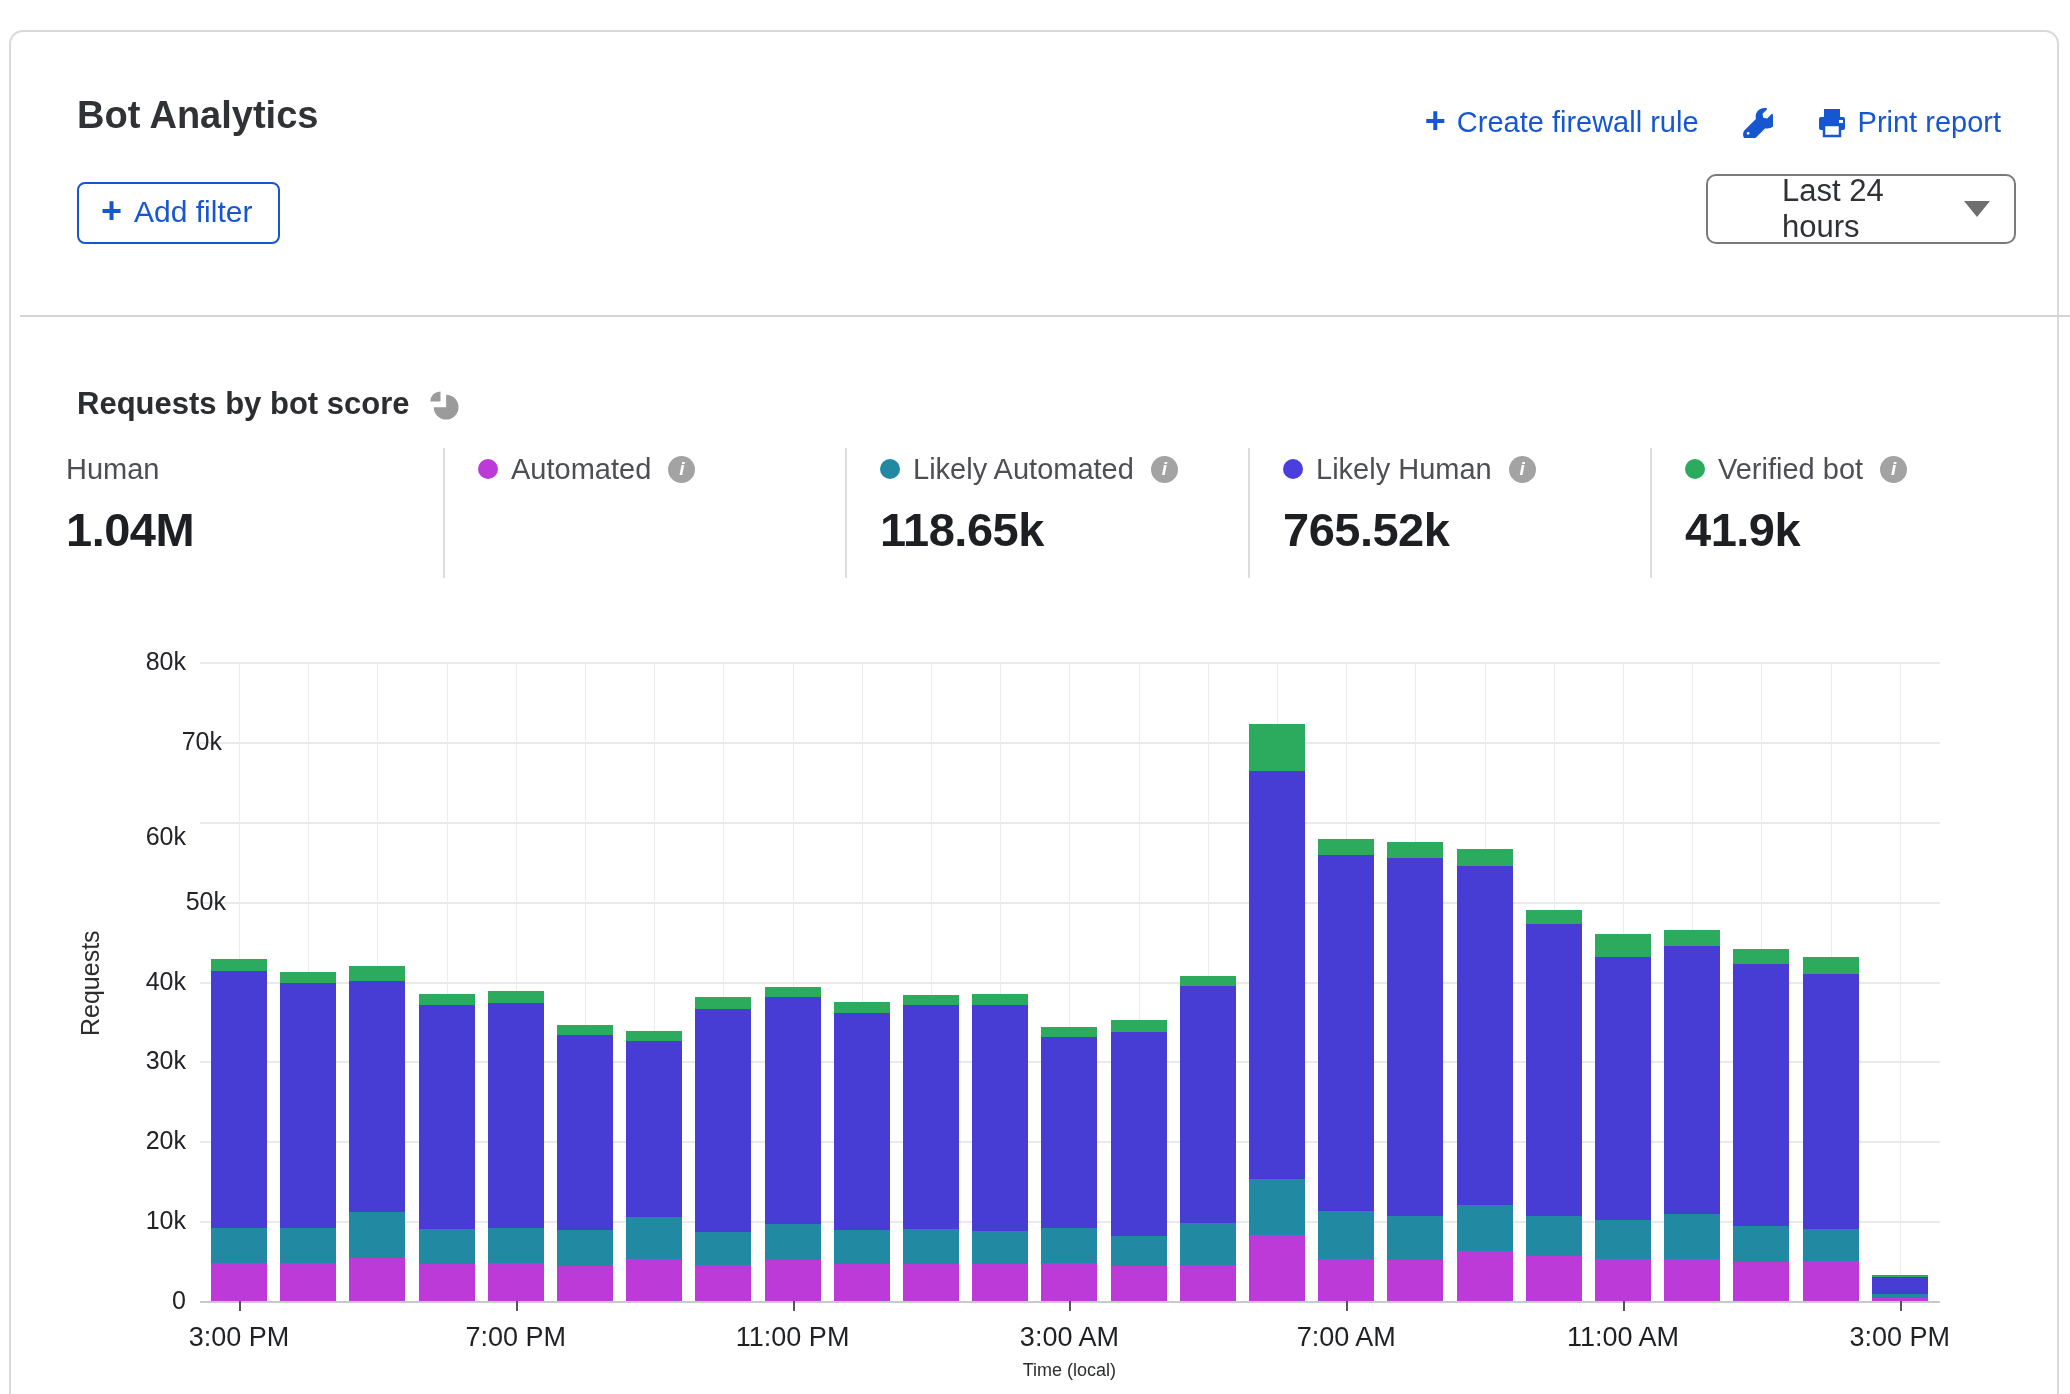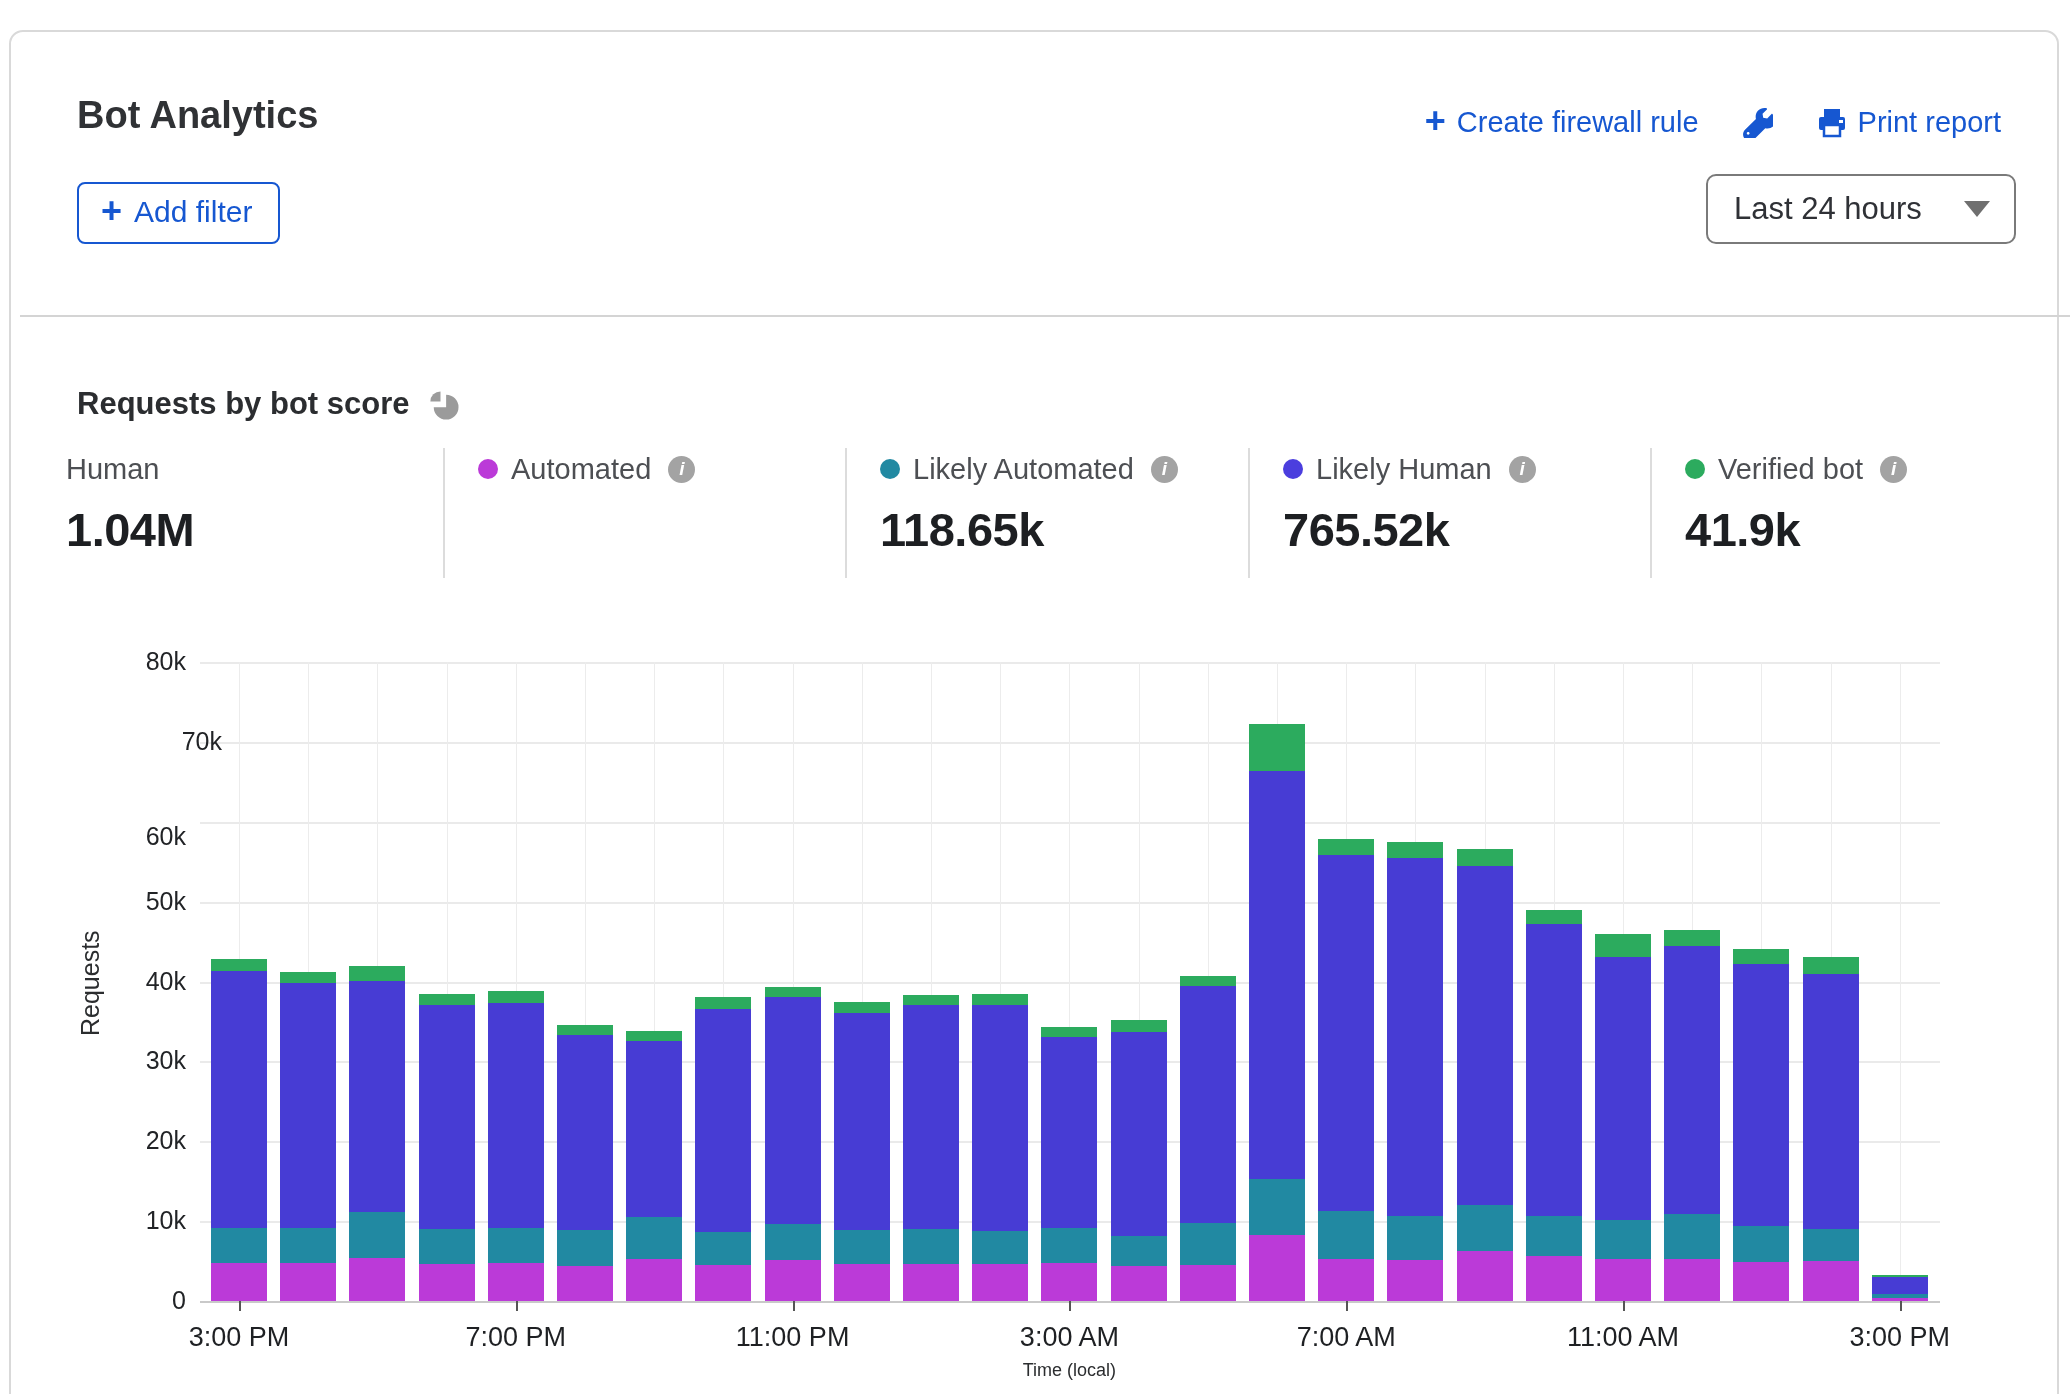--- a/index.html
+++ b/index.html
@@ -9,21 +9,21 @@
         border:2px solid #d9d9d9;border-radius:14px;background:#fff;box-sizing:border-box;}
   
   .page-title{position:absolute;left:66px;top:62px;font-size:38px;font-weight:700;color:#303235;margin:0;}
   .actions{position:absolute;right:56px;top:74px;display:flex;align-items:center;gap:44px;}
   .action-link{display:flex;align-items:center;gap:11px;color:#1657d1;font-size:29px;cursor:pointer;text-decoration:none;}
   .plus-glyph{font-size:36px;font-weight:600;line-height:1;margin-top:-3px;}
   .btn-addfilter{position:absolute;left:66px;top:150px;display:flex;align-items:center;gap:12px;
       border:2px solid #1657d1;border-radius:8px;background:#fff;color:#1657d1;
       font-size:30px;padding:11px 26px 13px 22px;cursor:pointer;font-family:inherit;}
   .dropdown{position:absolute;left:1695px;top:142px;width:310px;height:70px;border:2px solid #7a7a7a;
-      border-radius:10px;background:#fff;box-sizing:border-box;display:flex;align-items:center;cursor:pointer;}
+      border-radius:10px;background:#fff;box-sizing:border-box;display:flex;align-items:center;cursor:pointer;padding-left:48px;}
   .dropdown-label{font-size:31px;color:#2f3136;padding-left:26px;flex:1;}
   .caret{width:0;height:0;border-left:13px solid transparent;border-right:13px solid transparent;
       border-top:16px solid #6f6f6f;margin-right:24px;}
   .hdr-divider{position:absolute;left:9px;top:283px;width:2052px;height:0;border-top:2px solid #d4d4d4;}
   
   .section-title-row{position:absolute;left:66px;top:352px;display:flex;align-items:center;gap:18px;}
   .section-title{font-size:31px;font-weight:700;color:#2b2d30;margin:0;}
   
   .stat{position:absolute;top:452px;}
   .stat-label-row{display:flex;align-items:center;gap:13px;height:34px;}
@@ -339,21 +339,21 @@
         <div class="xtick" style="left: 315.8px;"></div>
         <div class="xtick" style="left: 592.6px;"></div>
         <div class="xtick" style="left: 869.4px;"></div>
         <div class="xtick" style="left: 1146.2px;"></div>
         <div class="xtick" style="left: 1423px;"></div>
         <div class="xtick" style="left: 1699.8px;"></div>
       </div>
   <div class="ylab" style="top: 647px;">80k</div>
       <div class="ylab" style="top: 726.875px; margin-left: 36px;">70k</div>
       <div class="ylab" style="top: 822px;">60k</div>
-      <div class="ylab" style="top: 886.625px;">50k</div>
+      <div class="ylab" style="top: 886.625px; margin-left: 40px;">50k</div>
       <div class="ylab" style="top: 966.5px;">40k</div>
       <div class="ylab" style="top: 1046.38px;">30k</div>
       <div class="ylab" style="top: 1126.25px;">20k</div>
       <div class="ylab" style="top: 1206.12px;">10k</div>
       <div class="ylab" style="top: 1286px;">0</div>
       <div class="xlab" style="left: 239px;">3:00 PM</div>
       <div class="xlab" style="left: 515.8px;">7:00 PM</div>
       <div class="xlab" style="left: 792.6px;">11:00 PM</div>
       <div class="xlab" style="left: 1069.4px;">3:00 AM</div>
       <div class="xlab" style="left: 1346.2px;">7:00 AM</div>

